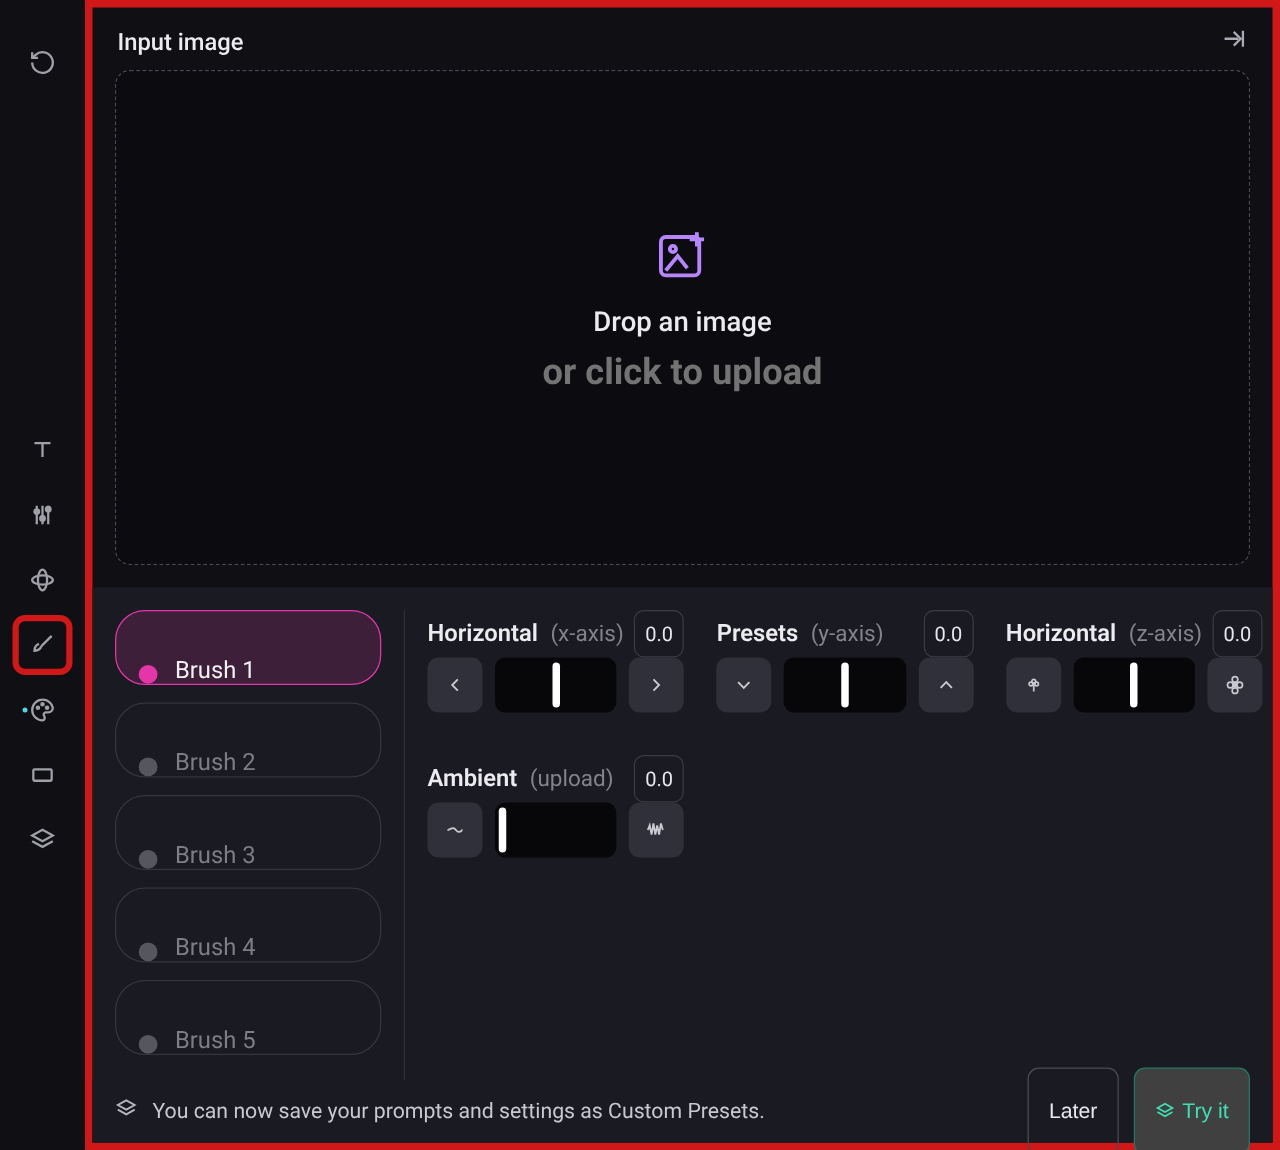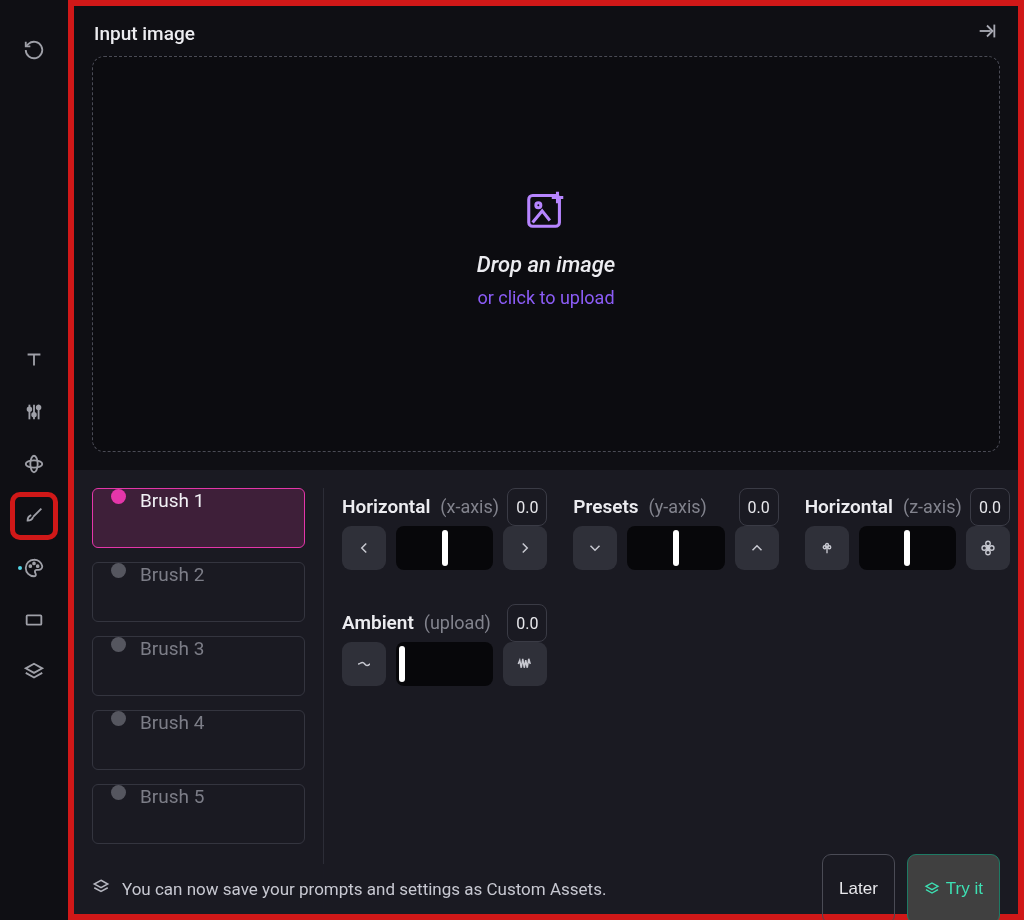--- a/index.html
+++ b/index.html
@@ -81,22 +81,22 @@
   border: 1px dashed #4a4b55;
   border-radius: 12px;
   background: #0c0c10;
   display: flex;
   flex-direction: column;
   align-items: center;
   justify-content: center;
   gap: 10px;
 }
 .dropzone .drop-icon { color: #b785ff; margin-bottom: 6px; }
-.drop-text-1 { font-size: 22px; font-weight: 500; color: #ececf0; font-style: italic; }
-.drop-text-2 { font-size: 18px; font-weight: 400; color: #8b5cf6; margin-bottom: 14px; }
+.drop-text-1 { font-size: 22px; font-weight: 500; color: #ececf0; }
+.drop-text-2 { font-size: 29px; font-weight: 700; color: #737373; margin-bottom: 14px; }
 .assets-btn {
   background: transparent;
   border: 1px solid #585964;
   color: #f0f0f4;
   font-size: 18px;
   font-weight: 600;
   padding: 11px 22px;
   border-radius: 10px;
   cursor: pointer;
 }
@@ -114,23 +114,23 @@
   width: 232px;
   display: flex;
   flex-direction: column;
   gap: 14px;
   border-right: 1px solid #2c2d37;
   padding-right: 18px;
 }
 .brush-item {
   height: 60px;
   border: 1px solid #34353f;
-  border-radius: 6px;
-  display: flex;
-  align-items: flex-start;
+  border-radius: 24px;
+  display: flex;
+  align-items: flex-end;
   padding: 0 18px;
   gap: 14px;
   cursor: pointer;
   font-size: 19px;
   color: #7c7d87;
 }
 .brush-item .dot {
   width: 15px; height: 15px;
   background: #55565f;
   border-radius: 50%;
@@ -472,21 +472,21 @@
       </div>
     </div>
 
     <div class="toast">
       <span class="layers-ic">
         <svg width="18" height="18" viewBox="0 0 24 24" fill="none" stroke="currentColor" stroke-width="2">
             <polygon points="12 3 21 8 12 13 3 8 12 3"></polygon>
             <polyline points="3 13 12 18 21 13"></polyline>
           </svg>
       </span>
-      <span>You can now save your prompts and settings as Custom Assets.</span>
+      <span>You can now save your prompts and settings as Custom Presets.</span>
       <div class="toast-actions">
         <button class="toast-btn later-btn">Later</button>
         <button class="toast-btn try-btn">
           <svg width="16" height="16" viewBox="0 0 24 24" fill="none" stroke="currentColor" stroke-width="2">
               <polygon points="12 3 21 8 12 13 3 8 12 3"></polygon>
               <polyline points="3 13 12 18 21 13"></polyline>
             </svg>
           <span>Try it</span>
         </button>
       </div>

